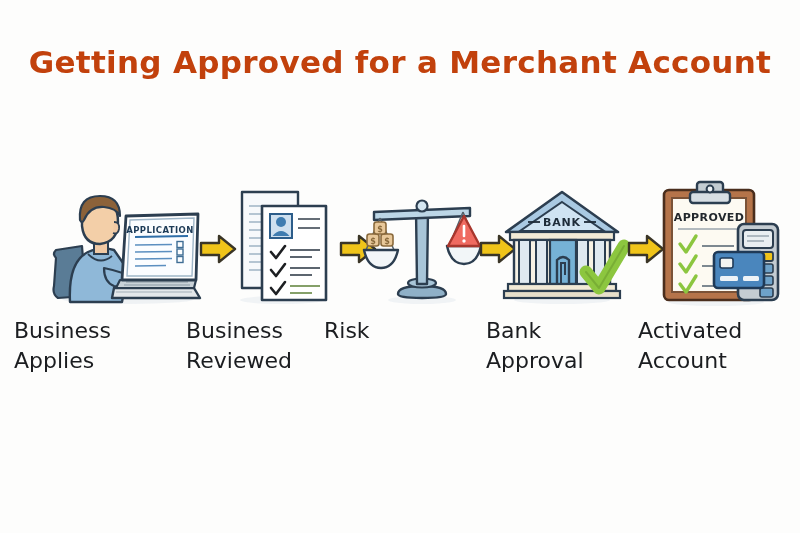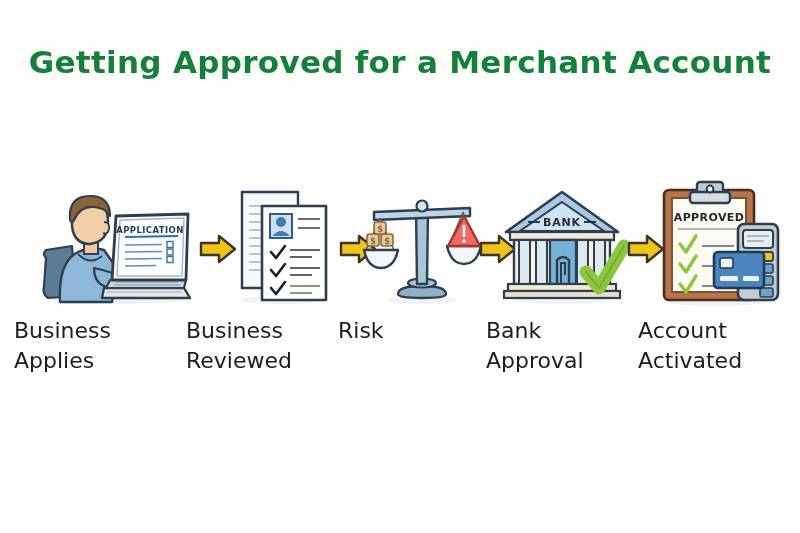--- a/index.html
+++ b/index.html
@@ -16,21 +16,21 @@
 
   
   #title {
     position: absolute;
     top: 44px; left: 0; width: 800px;
     text-align: center;
     font-family: "DejaVu Sans", sans-serif;
     font-size: 31px;
     font-weight: 600;
     letter-spacing: 0.3px;
-    color: #15803d;
+    color: #c2410c;
     white-space: nowrap;
   }
 
   
   #flow {
     position: absolute;
     top: 176px; left: 18px;
     width: 764px; height: 130px;
   }
   .step {
@@ -64,21 +64,21 @@
 </style>
 </head>
 <body>
 
 <div id="page">
 
   <div id="title">Getting Approved for a Merchant Account</div>
 
   <div id="flow">
 
-    <div class="step" style="left:14px; width:160px;">
+    <div class="step" style="left:24px; width:160px;">
       <svg width="160" height="130" viewBox="0 0 160 130">
 
         <ellipse cx="86" cy="123" rx="66" ry="5" fill="#e9eef2" opacity="0.75"></ellipse>
 
         <path d="M14 82 Q10 78 14 74 L40 70 L44 120 L16 122 Q10 118 12 110 Z" fill="#5a7c96" stroke="#2c3e50" stroke-width="2.2" stroke-linejoin="round"></path>
 
         <path d="M28 126 Q26 86 46 76 Q60 70 72 74 L86 94 L80 126 Z" fill="#8fb8d8" stroke="#2c3e50" stroke-width="2.4" stroke-linejoin="round"></path>
         <path d="M46 78 Q58 90 70 80" fill="none" stroke="#2c3e50" stroke-width="1.8"></path>
 
         <path d="M62 92 Q82 96 96 104 Q102 108 98 113 Q88 110 72 110 Q62 106 62 92 Z" fill="#8fb8d8" stroke="#2c3e50" stroke-width="2.2" stroke-linejoin="round"></path>
@@ -318,25 +318,25 @@
   </div>
 
   <div class="caption" style="left:14px; width:160px;">
     <span class="ln">Business</span>
     <span class="ln">Applies</span>
   </div>
   <div class="caption" style="left:186px; width:156px;">
     <span class="ln">Business</span>
     <span class="ln">Reviewed</span>
   </div>
-  <div class="caption" style="left:338px; width:160px;">
+  <div class="caption" style="left:324px; width:160px;">
     <span class="ln">Risk</span>
   </div>
   <div class="caption" style="left:486px; width:140px;">
     <span class="ln">Bank</span>
     <span class="ln">Approval</span>
   </div>
   <div class="caption" style="left:638px; width:146px;">
+    <span class="ln">Activated</span>
     <span class="ln">Account</span>
-    <span class="ln">Activated</span>
   </div>
 
 </div>
 
 </body></html>

